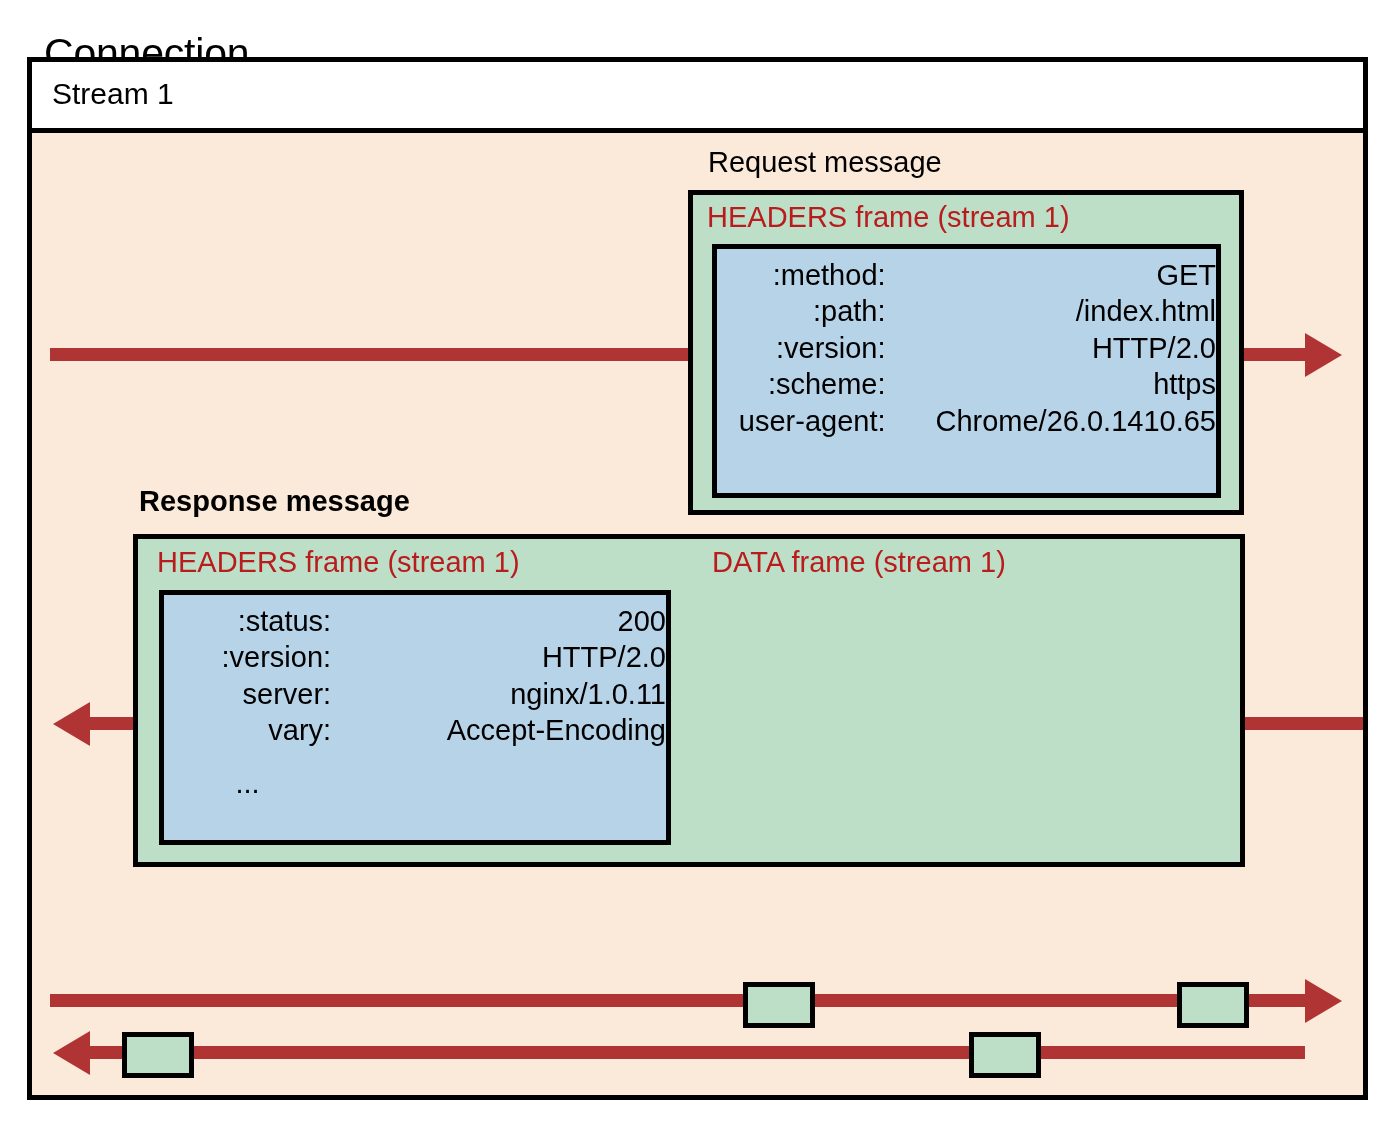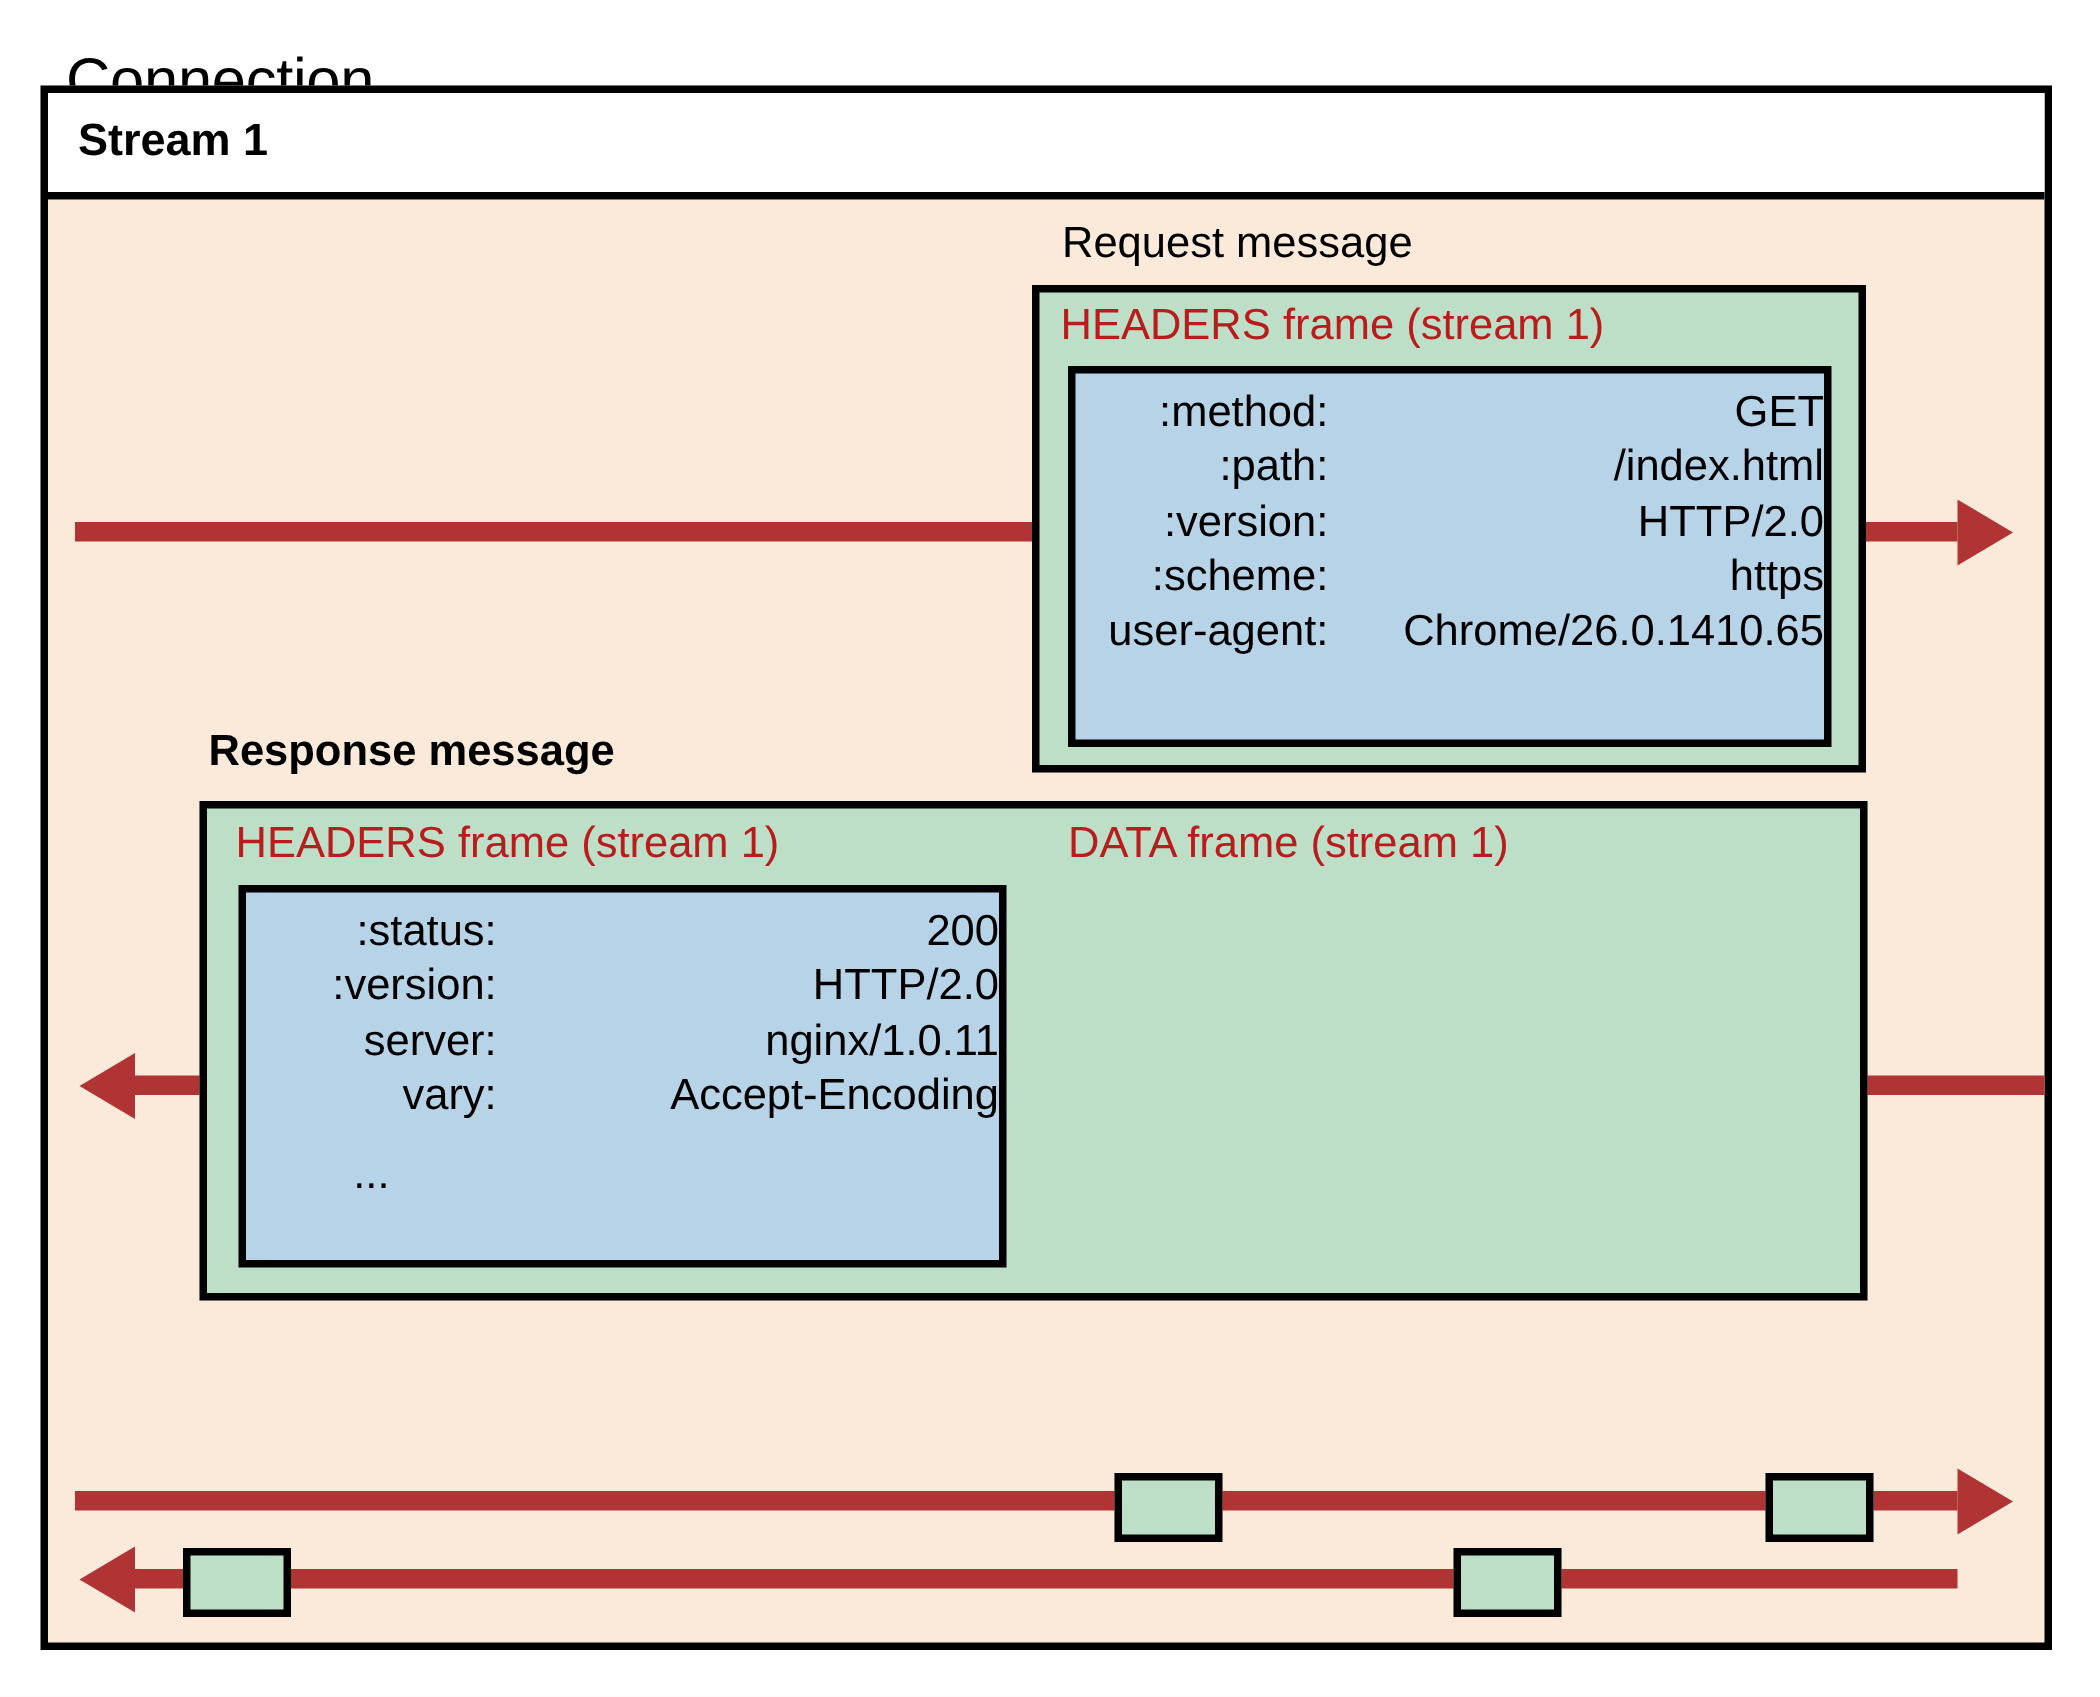--- a/index.html
+++ b/index.html
@@ -36,21 +36,20 @@
     background: #fbeada;
   }
 
   
   .stream-header {
     position: absolute;
     left: 0;
     width: 100%;
     background: #ffffff;
     border-bottom: 5px solid #000;
-    font-weight: bold;
   }
   .stream-header .label {
     position: absolute;
     left: 20px;
     top: 50%;
     transform: translateY(-52%);
     font-size: 30px;
     color: #000;
     white-space: nowrap;
   }

